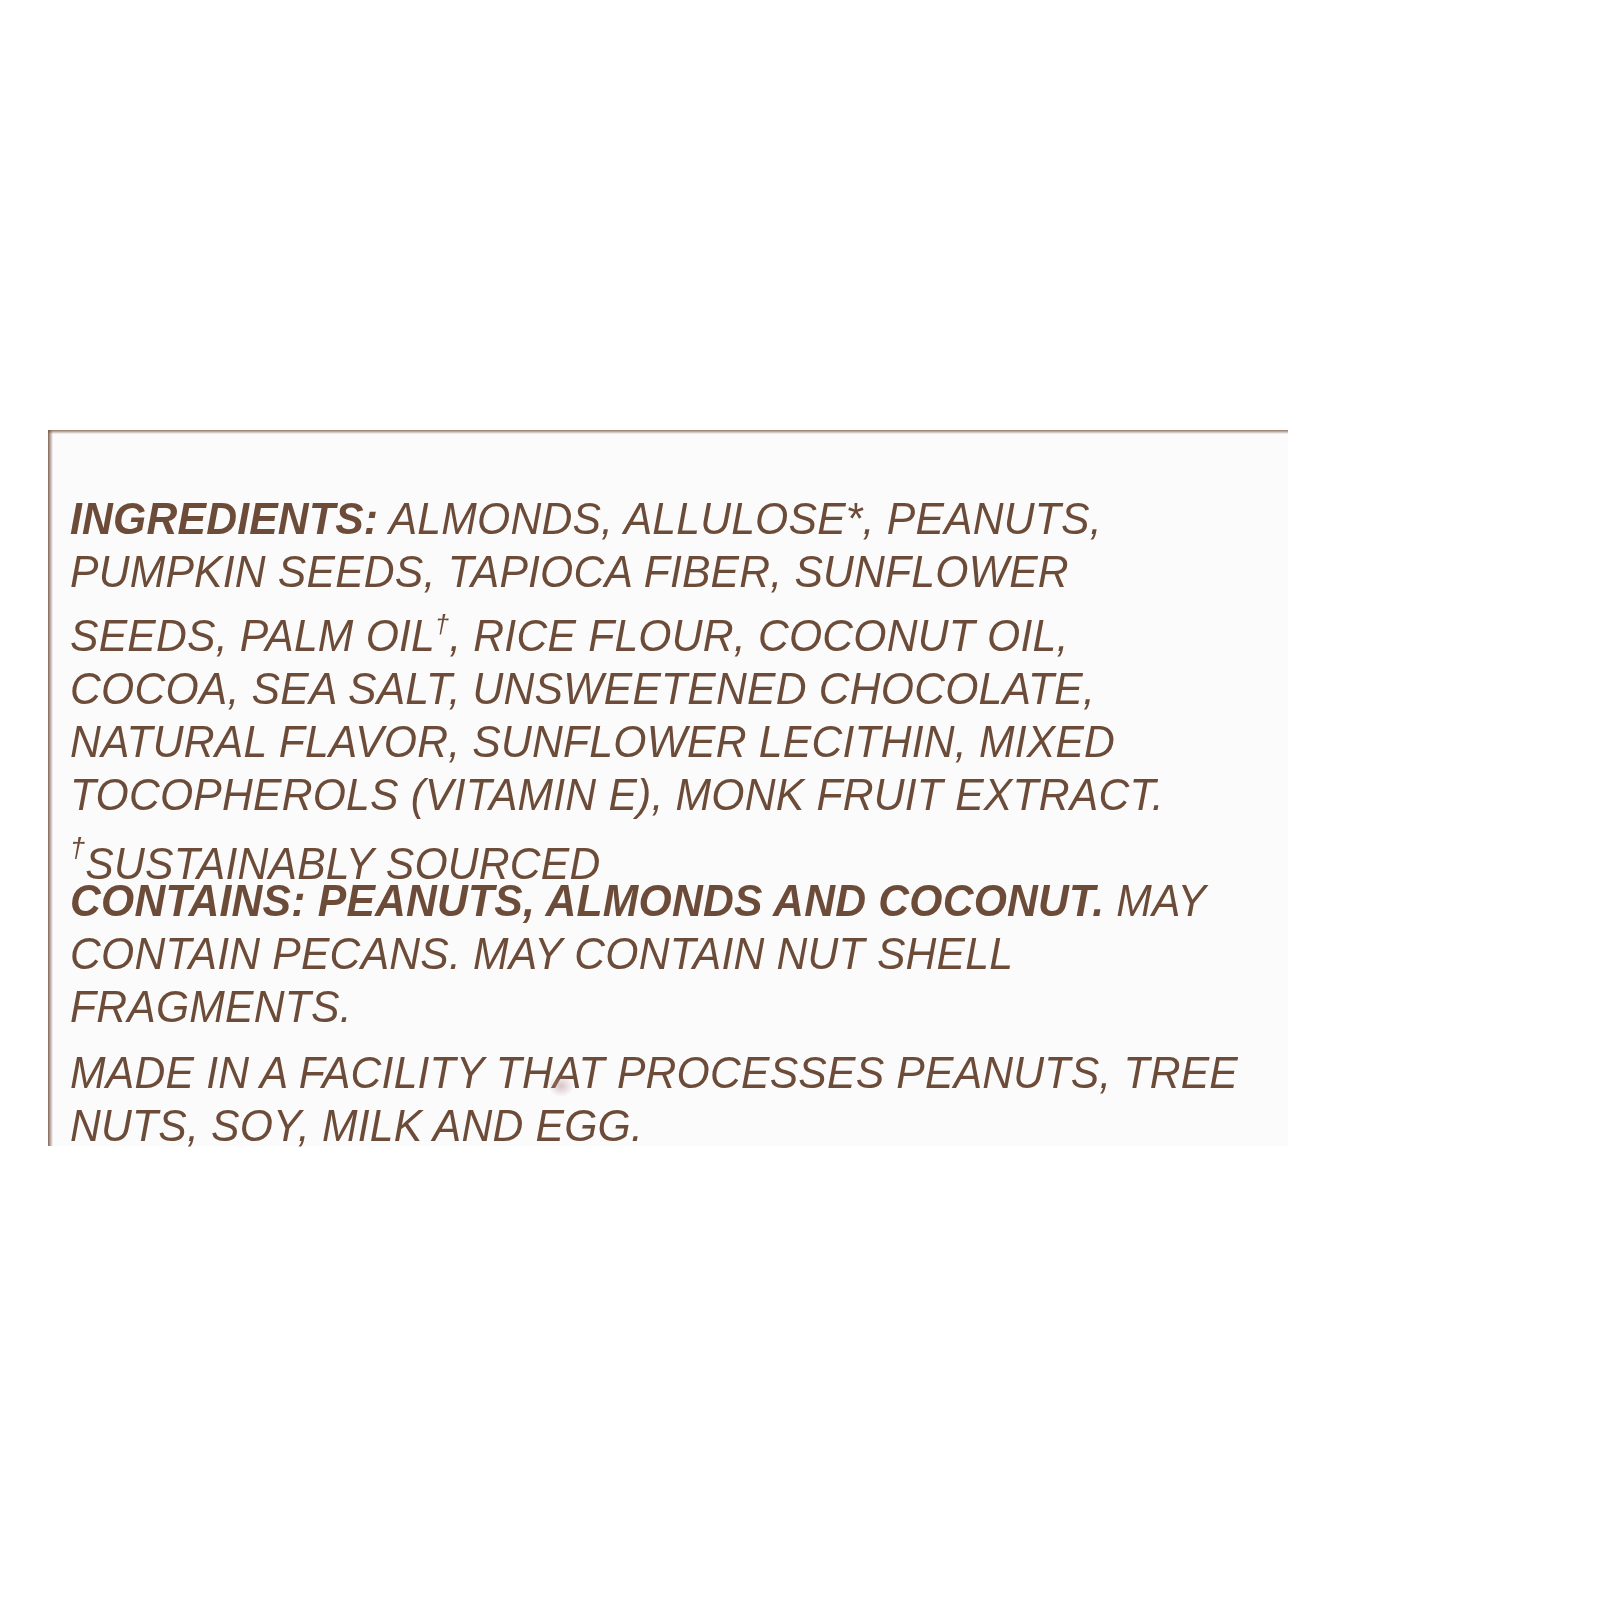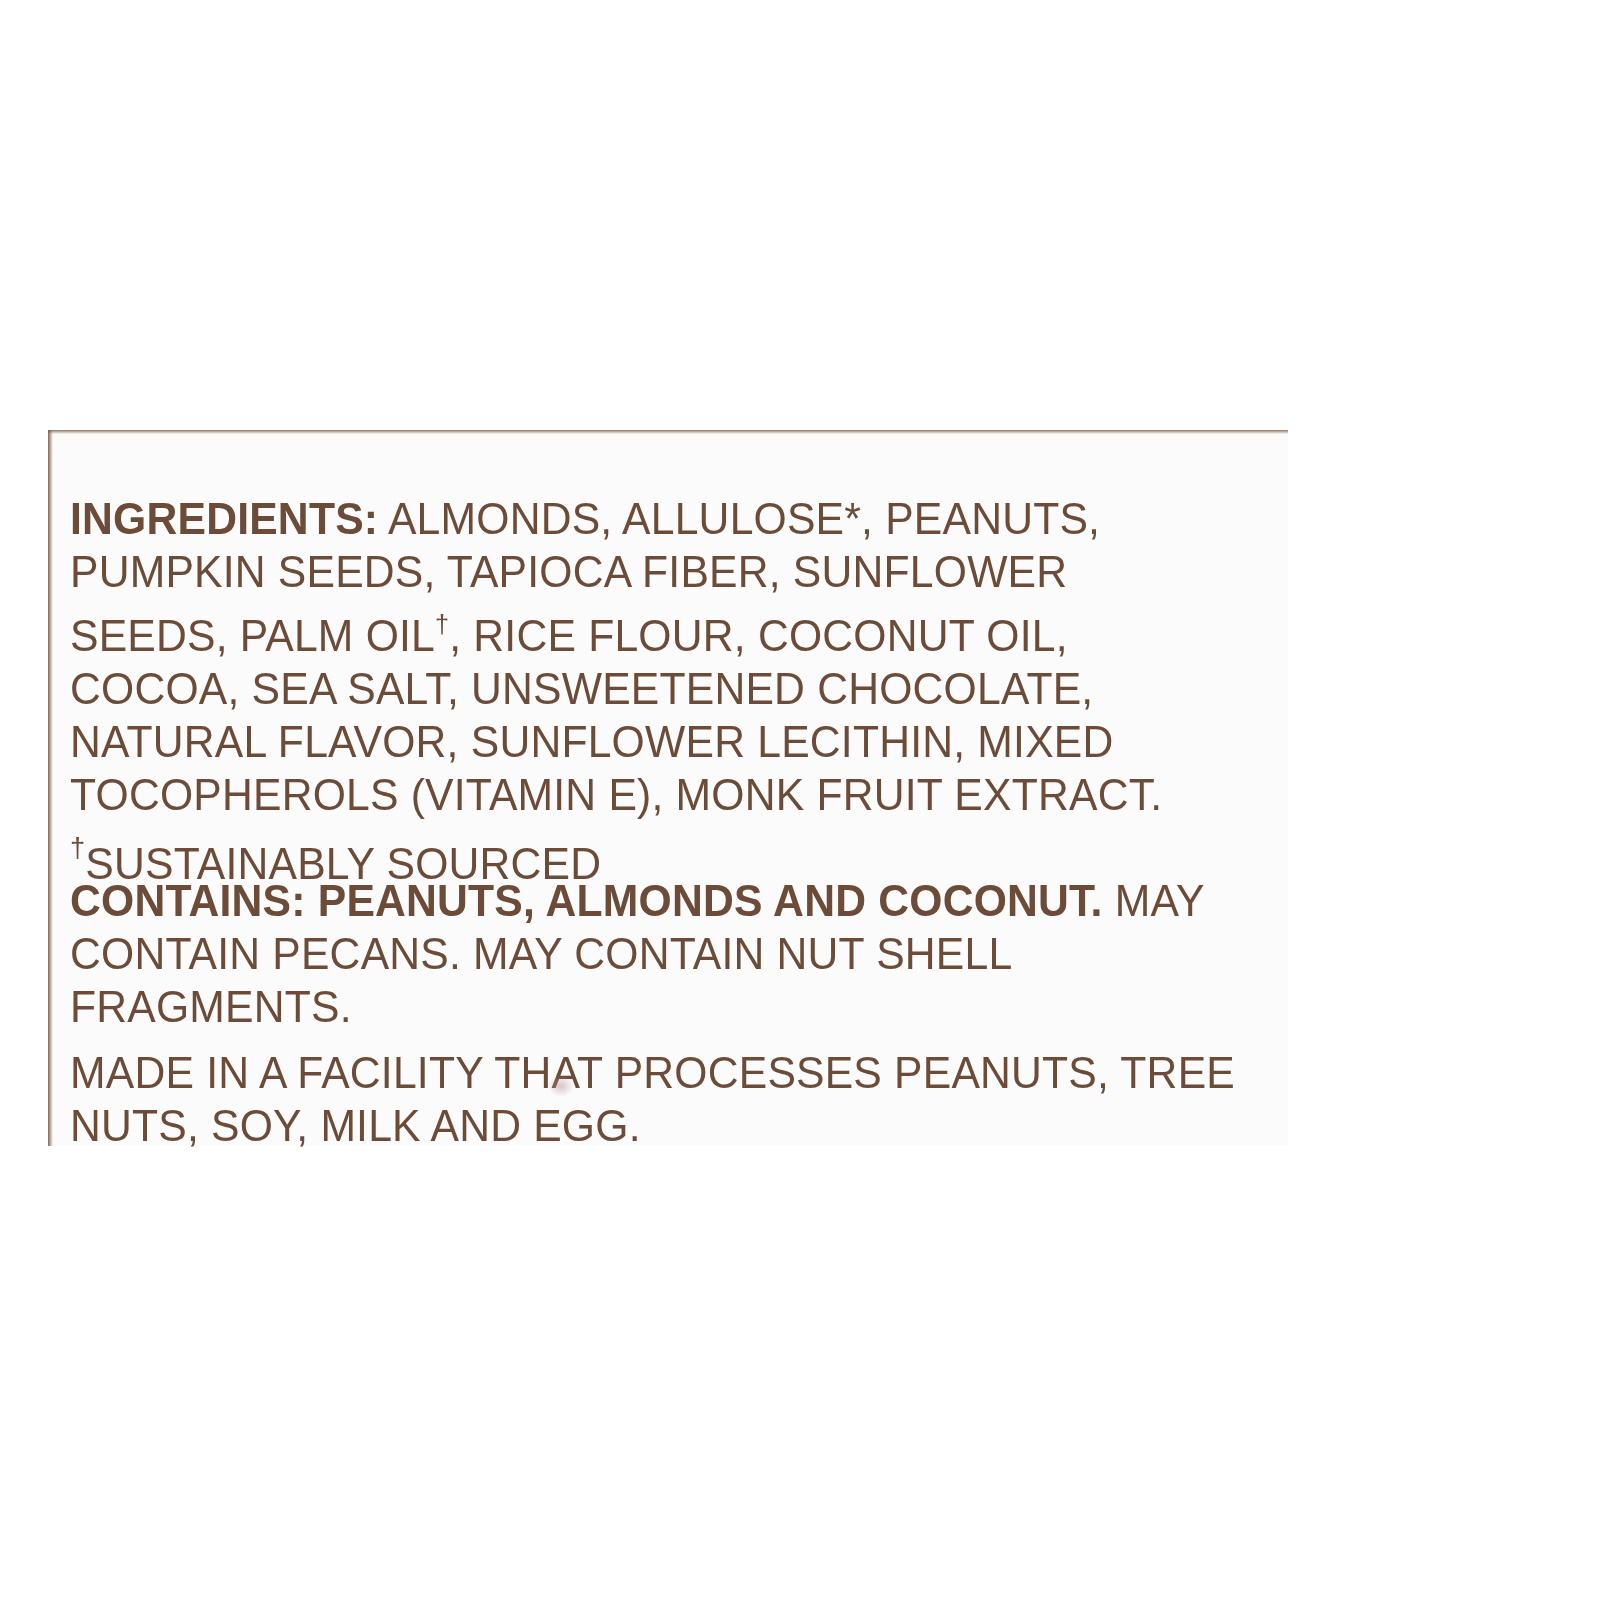--- a/index.html
+++ b/index.html
@@ -16,20 +16,21 @@
   }
 
   #label-panel {
     position: absolute;
     left: 48px;
     top: 430px;
     width: 1240px;
     height: 716px;
     background: #fbfbfb;
     box-sizing: border-box;
+    font-style: italic;
   }
 
   
   #label-panel::before {
     content: "";
     position: absolute;
     left: 0; top: 0;
     width: 5px; height: 100%;
     background: linear-gradient(to right, #6b4a35, rgba(107,74,53,0));
     opacity: .85;

